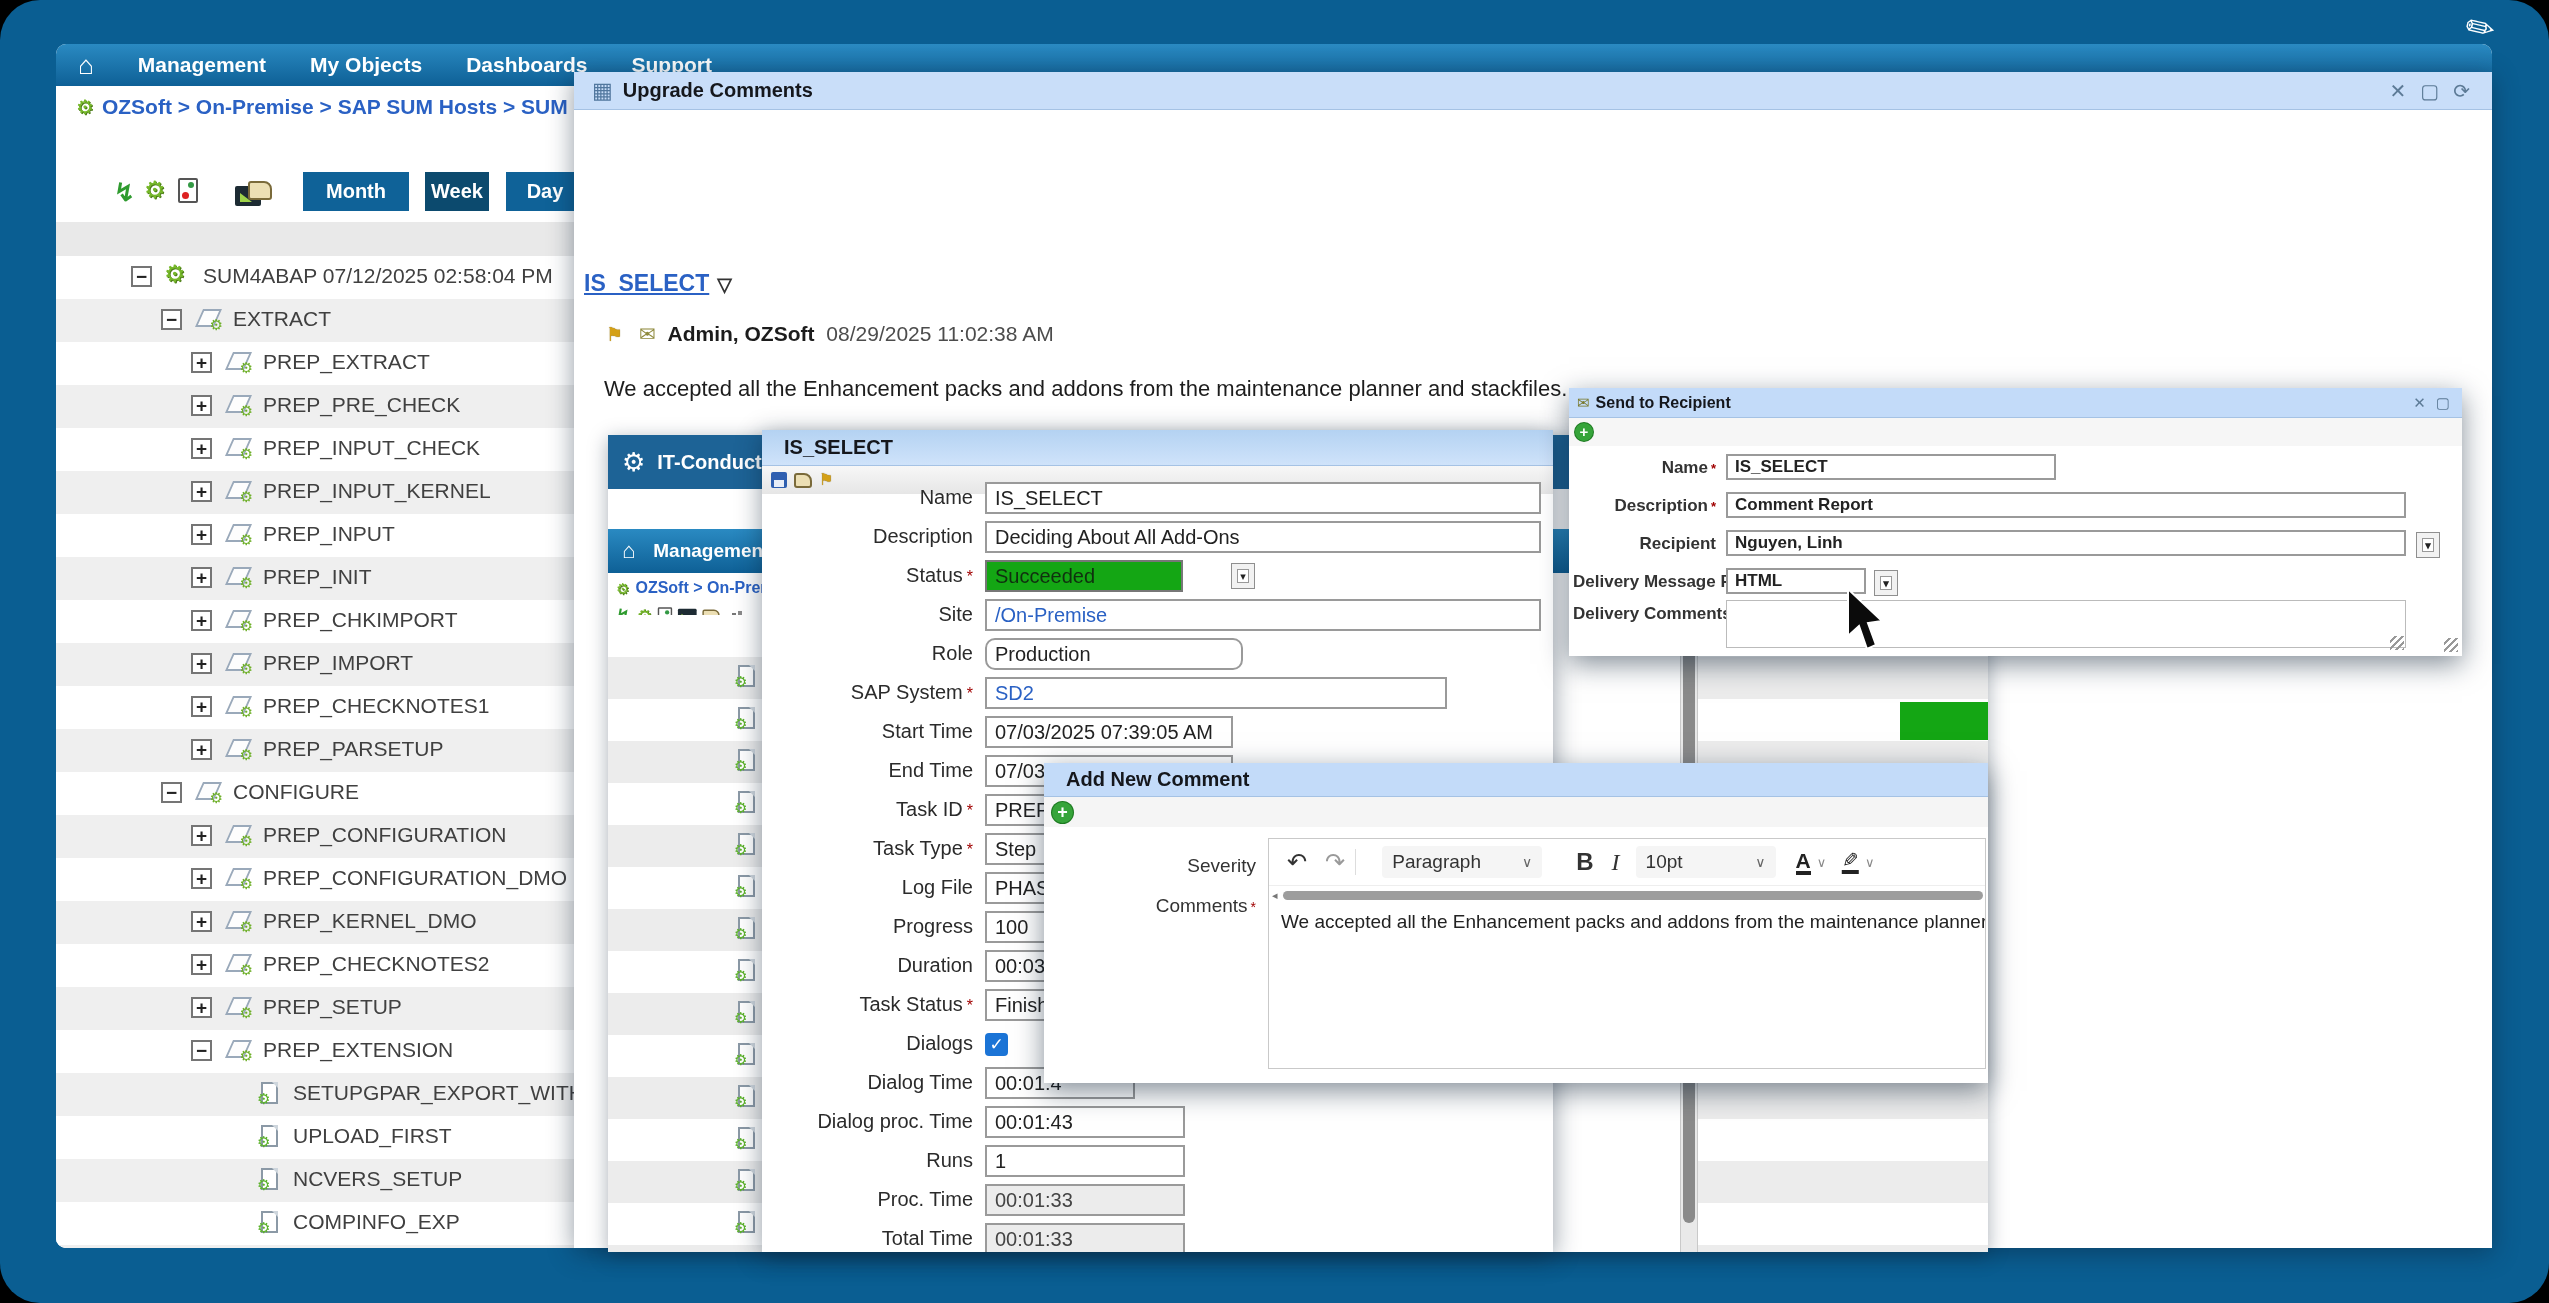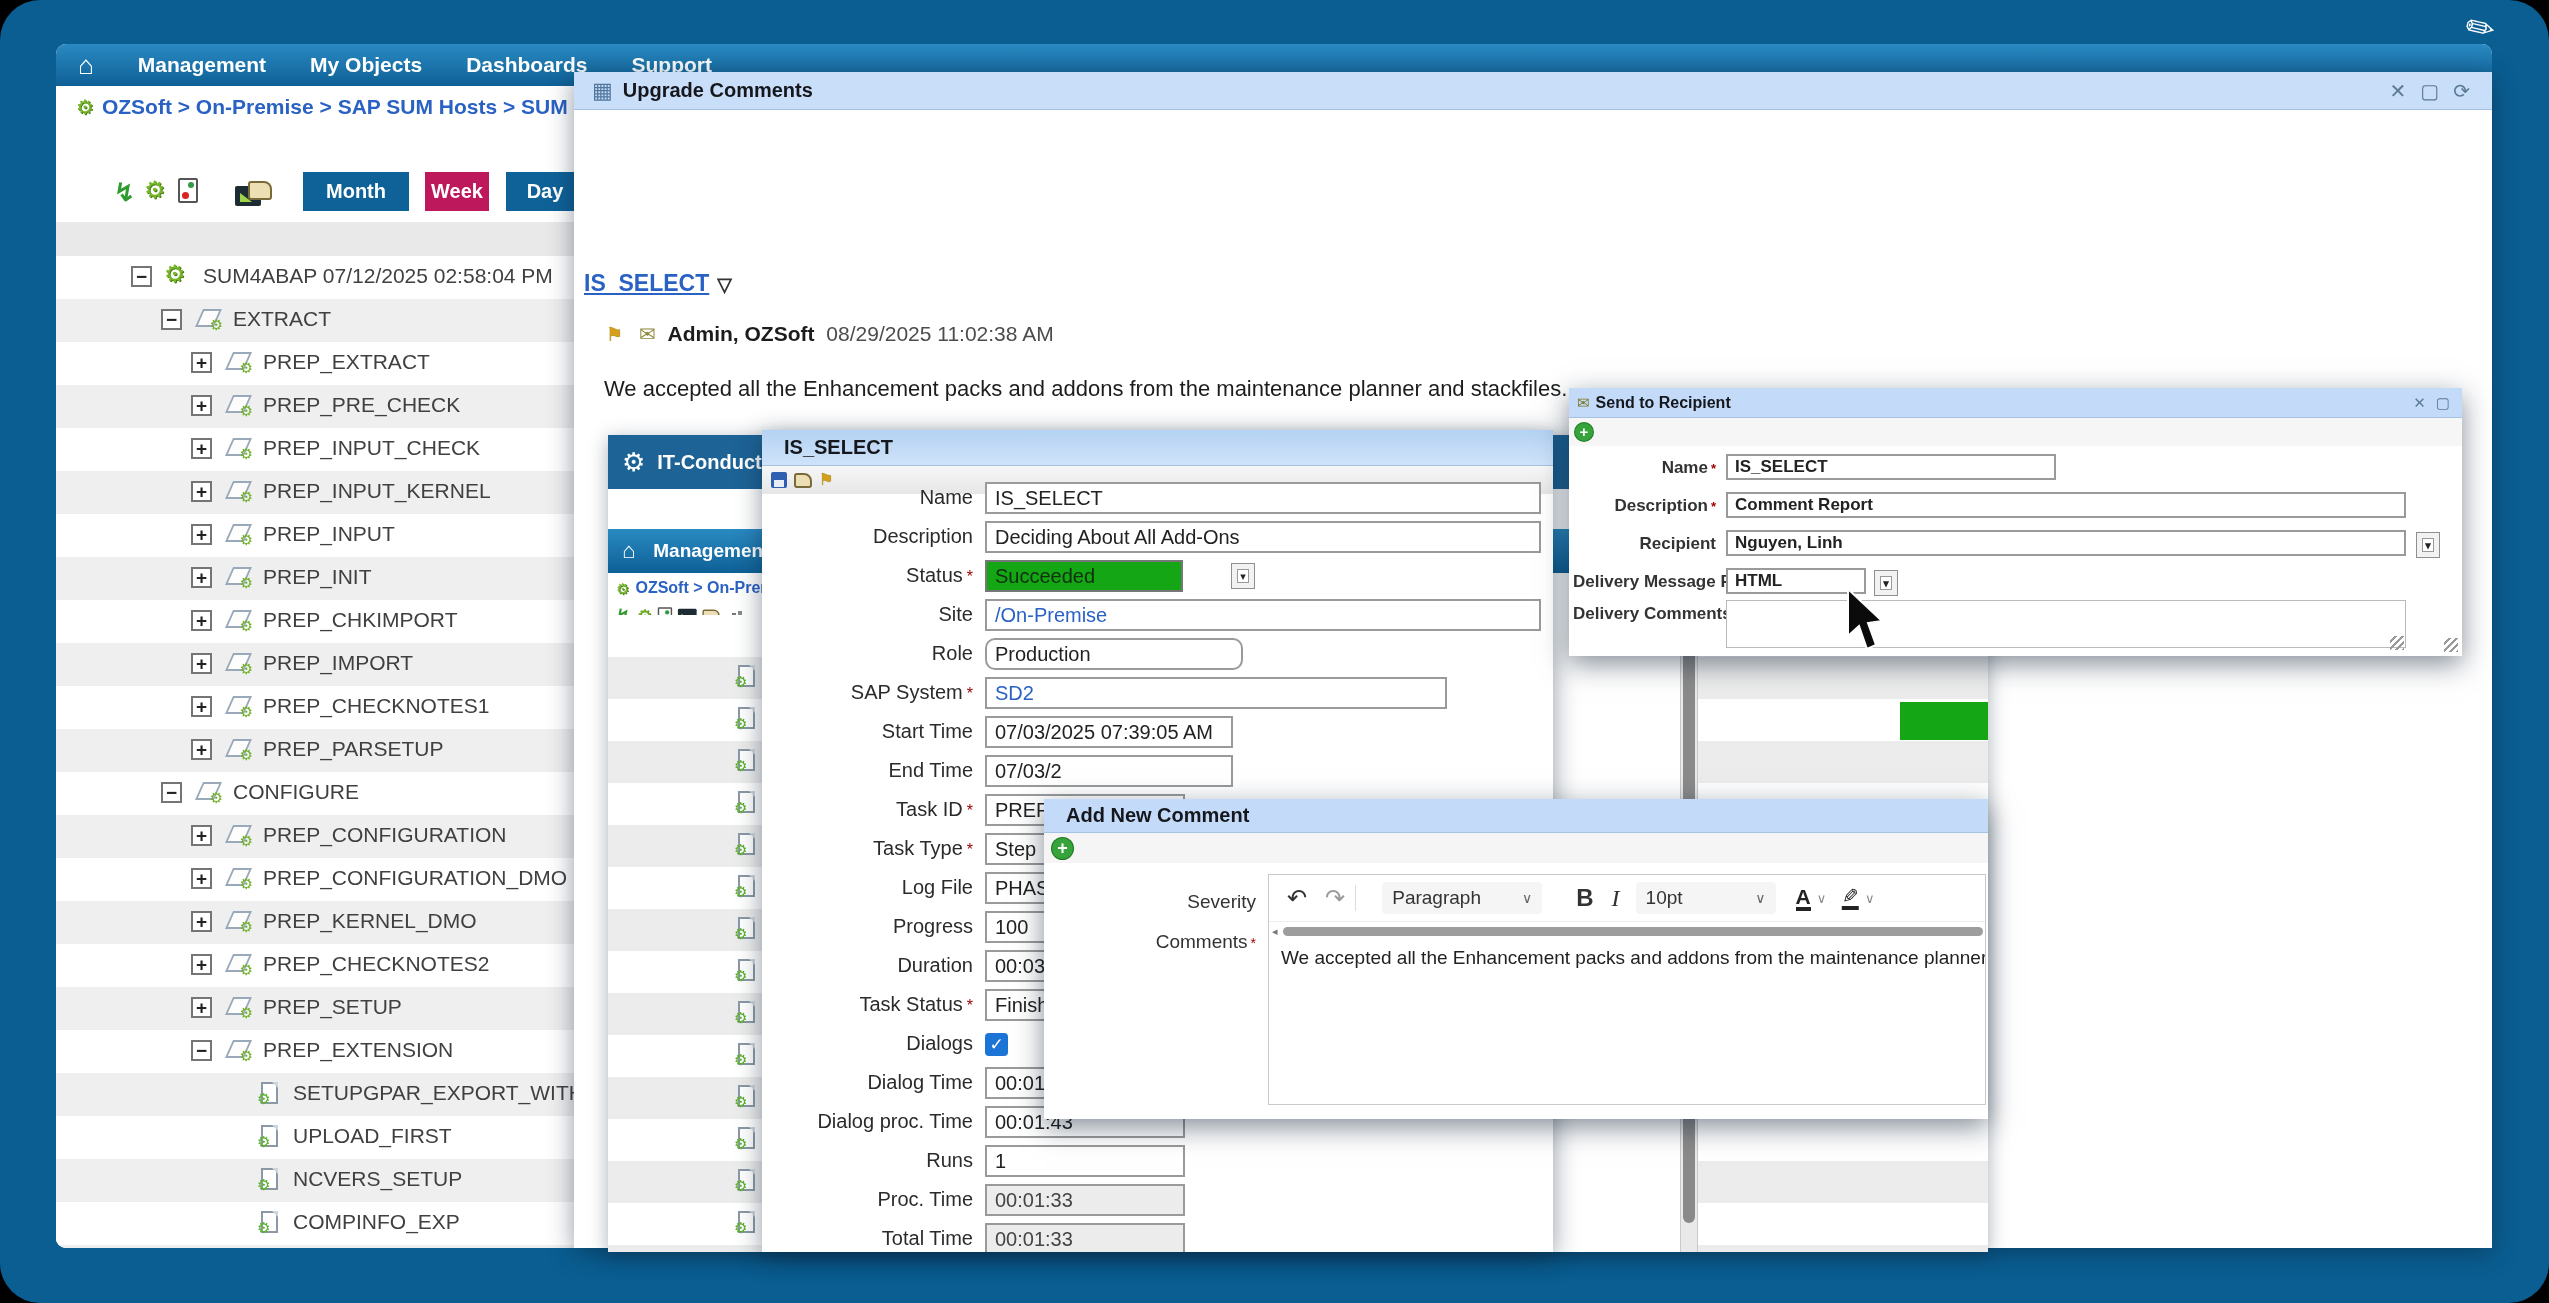--- a/index.html
+++ b/index.html
@@ -122,21 +122,21 @@
   .srow{position:absolute;left:4px;width:100%;height:28px;font-weight:bold;}
   .srow .lbl{position:absolute;left:0;top:4px;width:143px;text-align:right;font-size:17px;color:#333;white-space:nowrap;}
   .srow .req{color:#a00000;font-size:13px;margin-left:3px;}
   .srow .ctl{position:absolute;left:153px;top:0;height:26px;border:2px solid #9a9a9a;background:#fff;
     font-size:17px;color:#222;display:flex;align-items:center;padding-left:7px;box-sizing:border-box;white-space:nowrap;overflow:hidden;}
   .srow .ta{height:48px;align-items:flex-start;border:1px solid #bbb;}
   .grip{position:absolute;width:14px;height:14px;
     background:repeating-linear-gradient(135deg,transparent 0 3px,#999 3px 5px);}
   .send .dd{position:absolute;top:2px;}
   
-  .cdlg{left:1044px;top:763px;width:944px;height:320px;box-shadow:0 8px 26px rgba(10,30,50,.5);overflow:hidden;margin-top:36px;}
+  .cdlg{left:1044px;top:763px;width:944px;height:320px;box-shadow:0 8px 26px rgba(10,30,50,.5);overflow:hidden;}
   .cdlg .titlebar{height:34px;background:#c3dbf9;}
   .cdlg .titlebar .t{font-size:20px;margin-left:22px;}
   .cdlg .plusrow{position:absolute;left:0;top:34px;width:100%;height:30px;background:#f5f5f5;display:flex;align-items:center;padding-left:8px;box-sizing:border-box;}
   .cdlg .lbl{position:absolute;text-align:right;font-size:19px;color:#333;white-space:nowrap;}
   .editor{position:absolute;left:224px;top:75px;width:716px;height:229px;border:1px solid #c9c9c9;background:#fff;overflow:hidden;}
   .etools{position:absolute;left:0;top:0;width:100%;height:46px;display:flex;align-items:center;border-bottom:1px solid #eee;}
   .etools .sep{width:1px;height:26px;background:#ddd;margin:0 10px;}
   .ebtn{font-size:24px;color:#333;margin-left:18px;line-height:1;}
   .ebtn.dim{color:#9a9a9a;}
   .esel{display:flex;align-items:center;justify-content:space-between;background:#f5f5f5;border-radius:4px;
@@ -174,21 +174,21 @@
       <span class="crumb">OZSoft &gt; On-Premise &gt; SAP SUM Hosts &gt; SUM SD2</span>
     </div>
     <div class="toolrow">
       <span class="abs i-flash" style="left:58px;top:50px;">↯</span>
       <span class="abs i-gears" style="left:88px;top:50px;">⚙</span>
       <span class="abs i-book" style="left:122px;top:50px;"></span>
       <span class="abs i-img" style="left:155px;top:53px;"></span>
       <span class="abs i-scroll" style="left:192px;top:53px;"></span>
       <span class="abs i-chart" style="left:224px;top:51px;"></span>
       <span class="abs i-list" style="left:258px;top:48px;">▤</span>
-      <span id="viewbtns"><div class="viewbtn" style="left: 247px; width: 106px; background: rgb(15, 98, 152);">Month</div><div class="viewbtn" style="left: 369px; width: 64px; background: #be185d;">Week</div><div class="viewbtn" style="left: 450px; width: 78px; background: rgb(15, 98, 152);">Day</div></span>
+      <span id="viewbtns"><div class="viewbtn" style="left: 247px; width: 106px; background: rgb(15, 98, 152);">Month</div><div class="viewbtn" style="left: 369px; width: 64px; background: #0c4a6e;">Week</div><div class="viewbtn" style="left: 450px; width: 78px; background: rgb(15, 98, 152);">Day</div></span>
     </div>
     <div class="treehead"></div>
     <div class="tree" id="tree">
         <div class="tree-row" style="top: 0px;">
           <span class="expander" style="left: 75px;">−</span>
           <span class="i-gears" style="left: 108px;">⚙</span>
           <span class="tree-label" style="left: 147px;">SUM4ABAP 07/12/2025 02:58:04 PM</span>
         </div>
         <div class="tree-row alt" style="top: 43px;">
           <span class="expander" style="left: 105px;">−</span>

